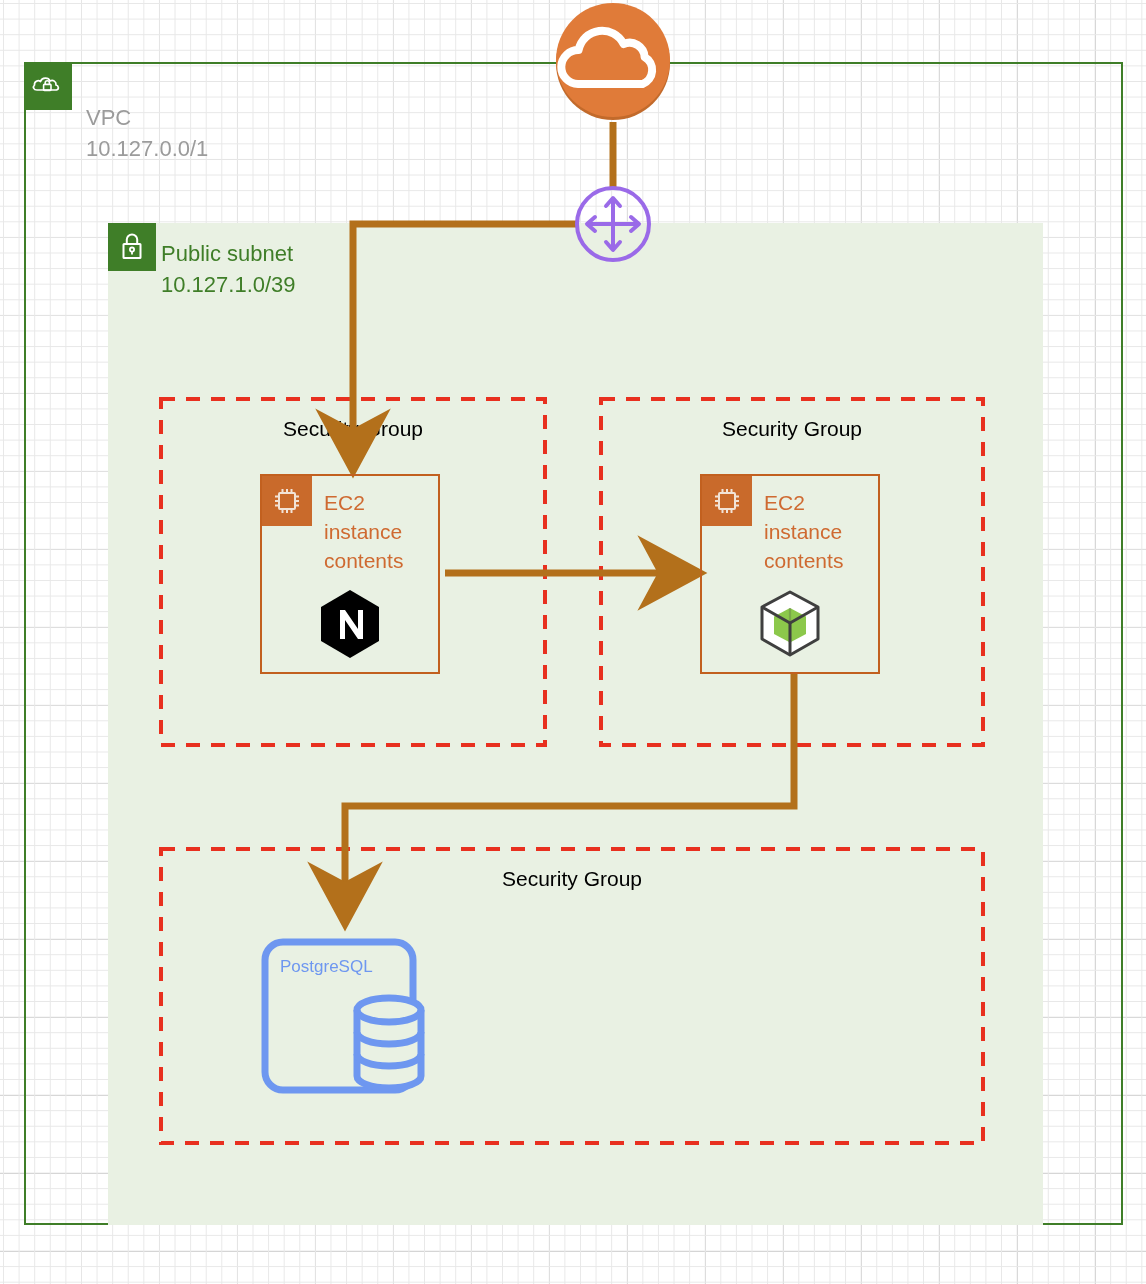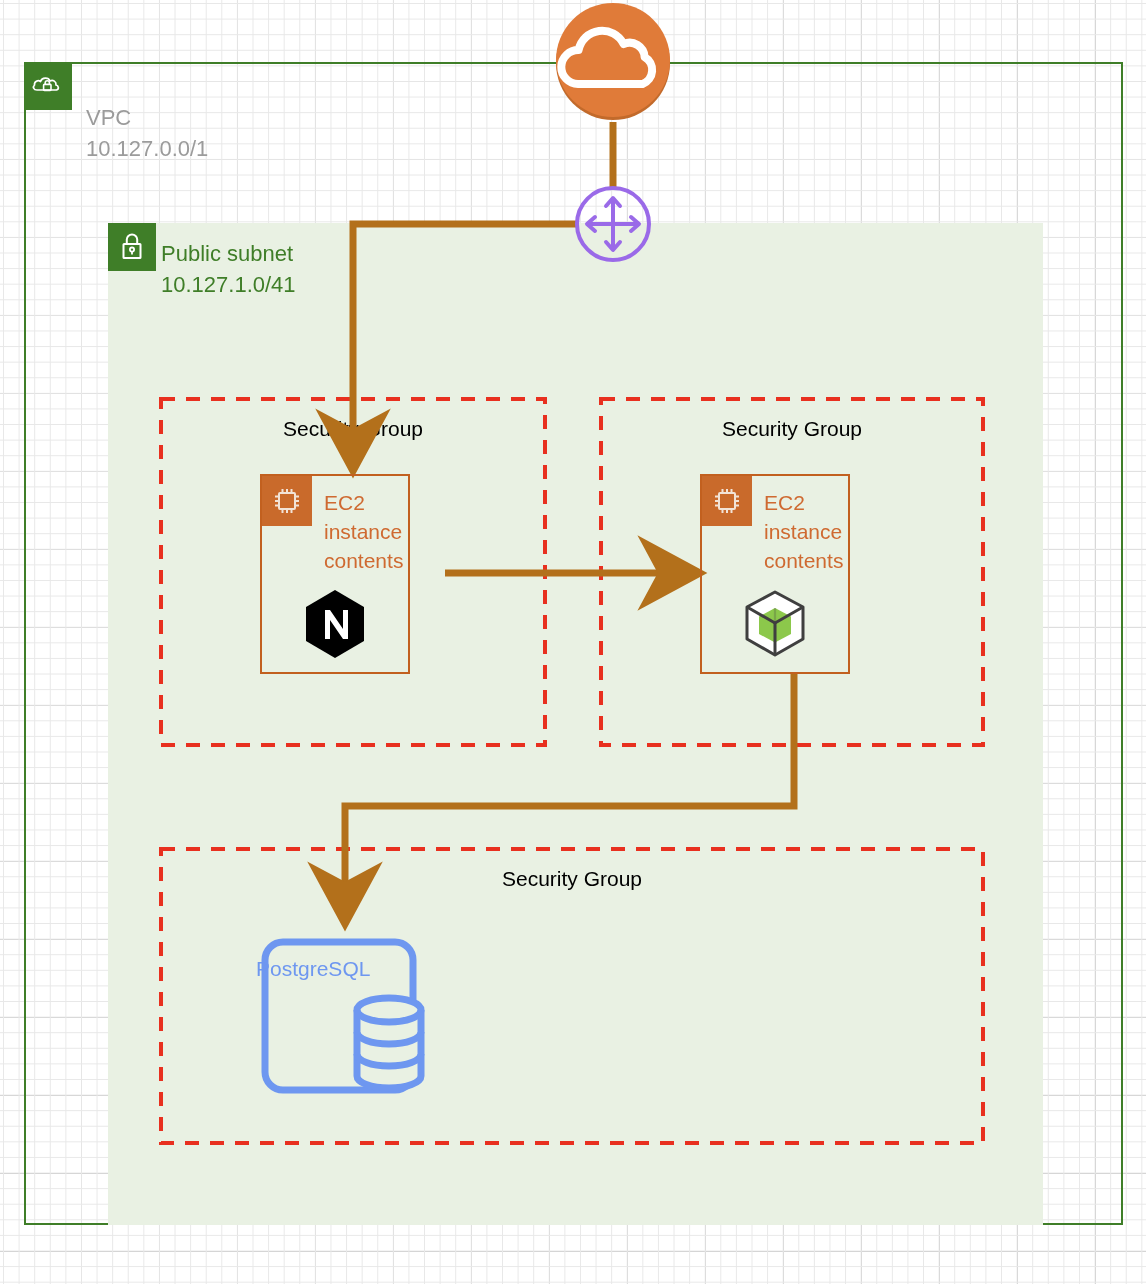--- a/index.html
+++ b/index.html
@@ -96,21 +96,21 @@
     position: absolute;
     color: #000000;
     font-size: 21px;
     text-align: center;
     white-space: nowrap;
   }
 
   
   .ec2-box {
     position: absolute;
-    width: 150px;
+    width: 180px;
     height: 200px;
     border: 2px solid #c2601f;
     box-sizing: border-box;
     background: transparent;
   }
   .ec2-icon-tile {
     position: absolute;
     left: 0;
     top: 0;
     width: 50px;
@@ -130,24 +130,24 @@
     white-space: pre;
   }
   .ec2-logo {
     position: absolute;
     left: 50%;
     transform: translateX(-50%);
     top: 113px;
   }
   #postgres-label {
     position: absolute;
-    left: 256px;
+    left: 280px;
     top: 957px;
     color: #6e97f0;
-    font-size: 21px;
+    font-size: 17px;
     white-space: nowrap;
   }
 
   svg.overlay {
     position: absolute;
     left: 0;
     top: 0;
     width: 1146px;
     height: 1284px;
     pointer-events: none;
@@ -175,21 +175,21 @@
 
   <div id="subnet-icon">
     <svg width="34" height="34" viewBox="0 0 34 34" aria-hidden="true">
       <rect x="8.5" y="14" width="17" height="14" rx="0.6" fill="none" stroke="#ffffff" stroke-width="2"></rect>
       <path d="M11.8 14 v-4.4 a5.2 5.2 0 0 1 10.4 0 V14" fill="none" stroke="#ffffff" stroke-width="2"></path>
       <circle cx="17" cy="19.6" r="2.1" fill="none" stroke="#ffffff" stroke-width="1.8"></circle>
       <line x1="17" y1="21.2" x2="17" y2="24.4" stroke="#ffffff" stroke-width="1.8"></line>
     </svg>
   </div>
 
-  <div id="subnet-label"><span>Public subnet</span><br><span>10.127.1.0/41</span></div>
+  <div id="subnet-label"><span>Public subnet</span><br><span>10.127.1.0/39</span></div>
 
   <svg class="overlay">
     <rect x="161" y="399" width="384" height="346" fill="none" stroke="#e8301f" stroke-width="4" stroke-dasharray="14 11"></rect>
     <rect x="601" y="399" width="382" height="346" fill="none" stroke="#e8301f" stroke-width="4" stroke-dasharray="14 11"></rect>
     <rect x="161" y="849" width="822" height="294" fill="none" stroke="#e8301f" stroke-width="4" stroke-dasharray="14 11"></rect>
   </svg>
 
   <div class="sg-label" style="left:161px; top:417px; width:384px;">Security Group</div>
   <div class="sg-label" style="left:601px; top:417px; width:382px;">Security Group</div>
   <div class="sg-label" style="left:161px; top:867px; width:822px;">Security Group</div>

